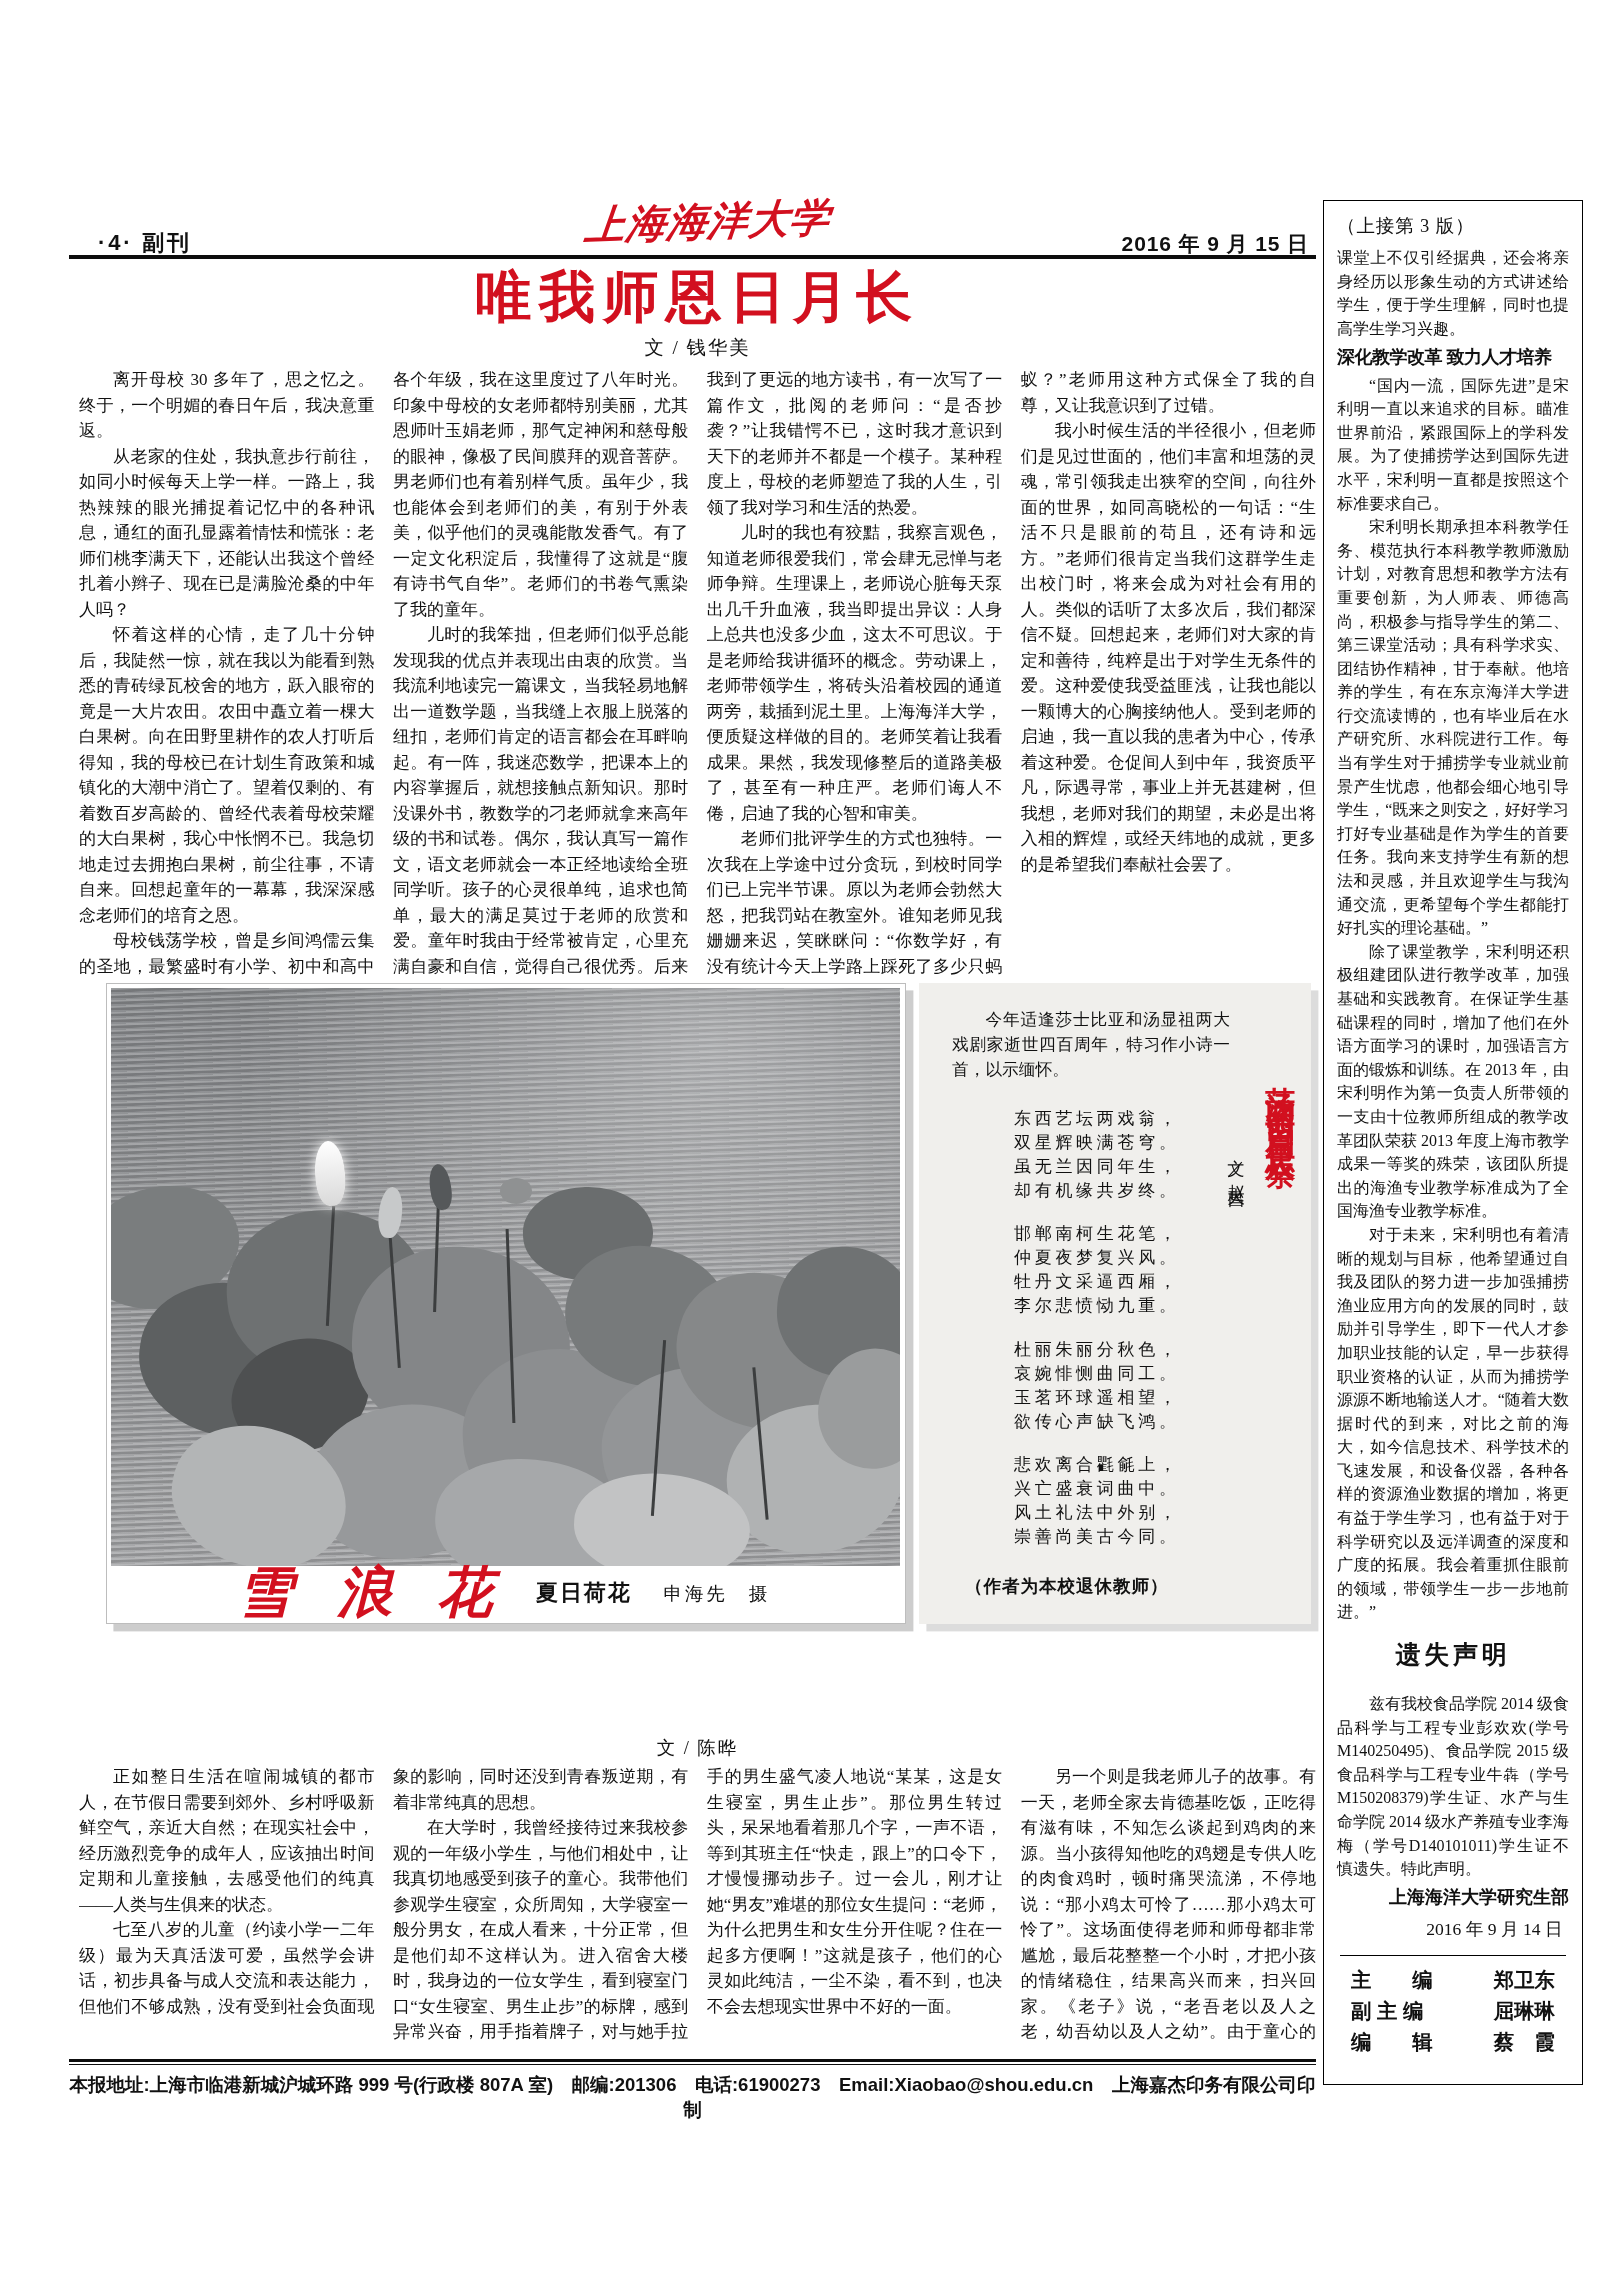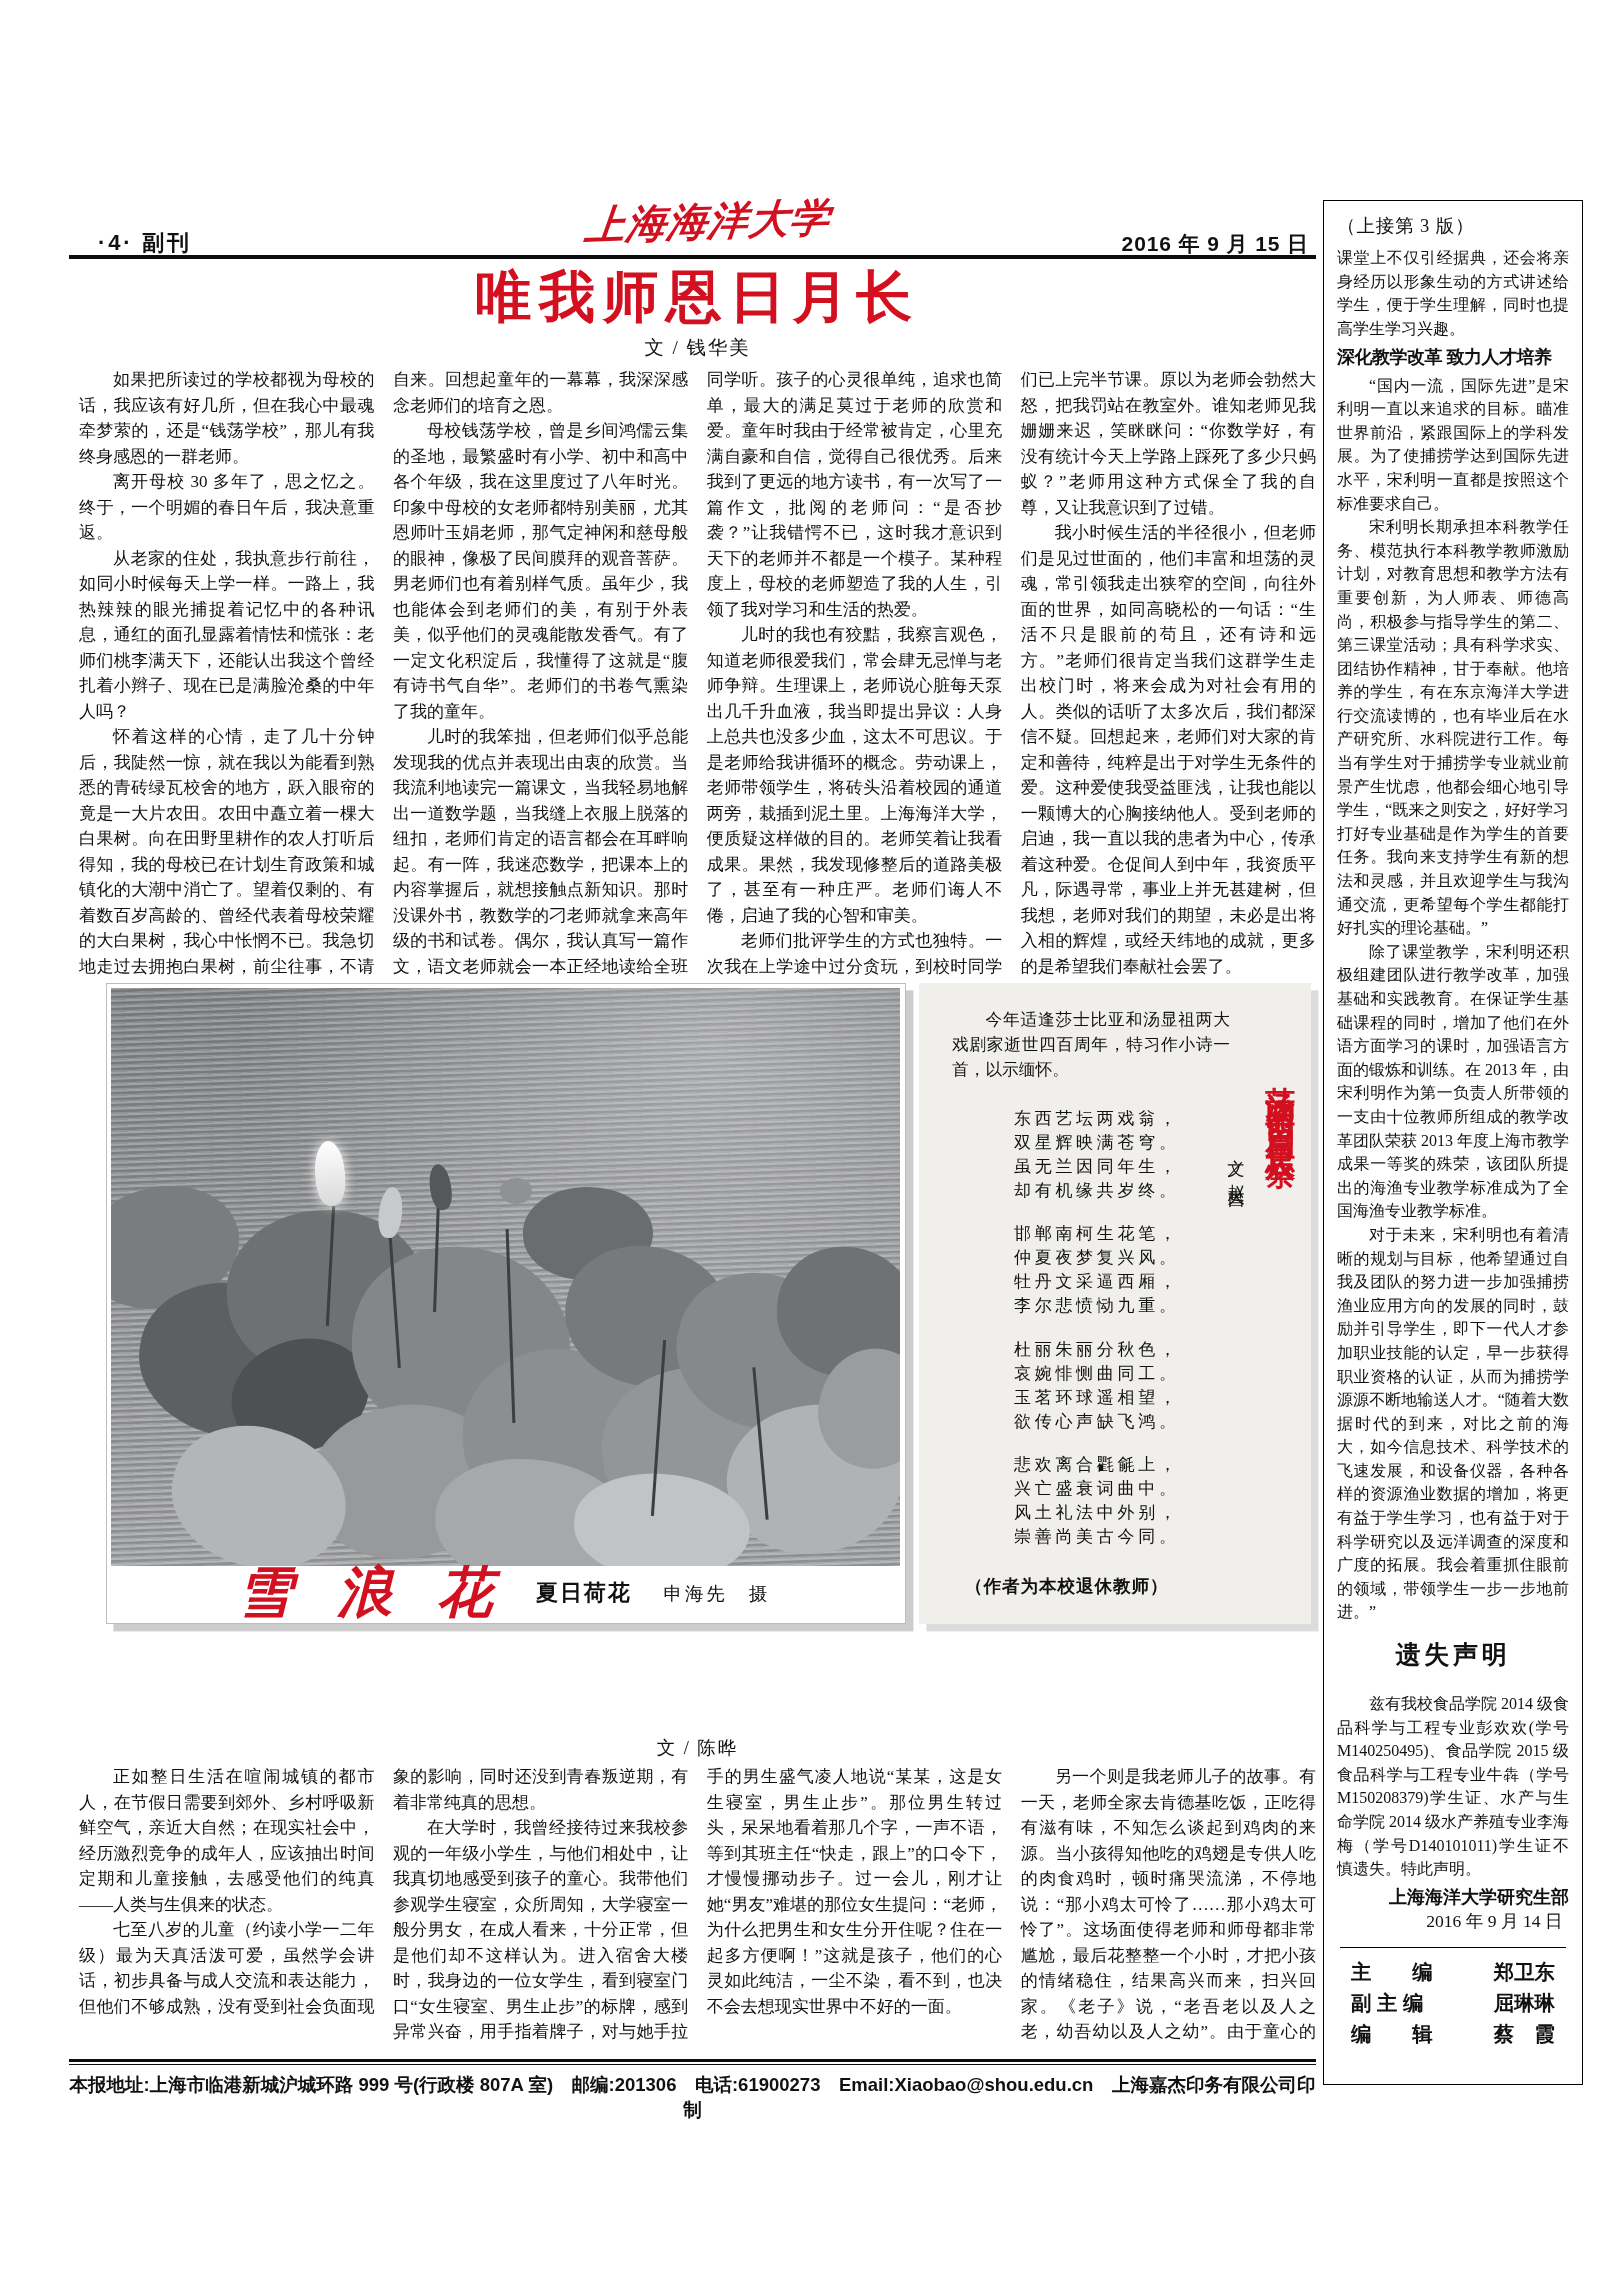--- a/index.html
+++ b/index.html
@@ -64,39 +64,38 @@
   .footer-address{position:absolute;left:69px;top:2072px;width:1247px;text-align:center;font-family:"Liberation Sans","DejaVu Sans",sans-serif;font-weight:bold;font-size:18.5px;}
 
   
   .sidebar-box{position:absolute;left:1323px;top:200px;width:260px;height:1885px;border:1.9px solid #000;box-sizing:border-box;background:#fff;padding:12px 13px;overflow:hidden;}
   .continued-note{font-size:18.5px;margin-bottom:8px;letter-spacing:0.9px;}
   .sidebar-p{margin:0;font-size:16px;line-height:23.6px;text-align:justify;text-indent:2em;}
   .sidebar-p.noindent{text-indent:0;}
   .sidebar-subhead{font-family:"Liberation Sans","DejaVu Sans",sans-serif;font-weight:bold;font-size:18px;white-space:nowrap;margin:4.6px 0;letter-spacing:-0.5px;}
   .notice-title{font-family:"Liberation Sans","DejaVu Sans",sans-serif;font-weight:bold;font-size:25px;text-align:center;margin-top:14px;margin-bottom:21px;letter-spacing:3.7px;}
   .notice-signature{font-family:"Liberation Sans","DejaVu Sans",sans-serif;font-weight:bold;font-size:18px;text-align:right;margin-top:4.6px;}
-  .notice-date{font-size:17.6px;text-align:right;padding-right:6.5px;margin-top:0;}
+  .notice-date{font-size:17.6px;text-align:right;padding-right:6.5px;margin-top:8px;}
   .editors-divider{border-top:1.4px solid #000;margin:14px 2.8px 8.3px;}
   .editor-row{display:flex;justify-content:space-between;padding:0 14px;font-family:"Liberation Sans","DejaVu Sans",sans-serif;font-weight:bold;font-size:20.4px;line-height:31px;}
 </style>
 </head>
 <body>
 
 <div id="page">
 
   <div class="page-label">·4·  副刊</div>
   <div class="masthead">上海海洋大学</div>
   <div class="issue-date">2016 年 9 月 15 日</div>
   <div class="header-rule"></div>
 
   <div class="main-title">唯我师恩日月长</div>
   <div class="main-byline">文 / 钱华美</div>
   <div class="main-cols">
 
-  <p>如果把所读过的学校都视为母校的话，我应该有好几所，但在我心中最魂牵梦萦的，还是“钱荡学校”，那儿有我终身感恩的一群老师。</p>
       <p>离开母校 30 多年了，思之忆之。终于，一个明媚的春日午后，我决意重返。</p>
       <p>从老家的住处，我执意步行前往，如同小时候每天上学一样。一路上，我热辣辣的眼光捕捉着记忆中的各种讯息，通红的面孔显露着情怯和慌张：老师们桃李满天下，还能认出我这个曾经扎着小辫子、现在已是满脸沧桑的中年人吗？</p>
       <p>怀着这样的心情，走了几十分钟后，我陡然一惊，就在我以为能看到熟悉的青砖绿瓦校舍的地方，跃入眼帘的竟是一大片农田。农田中矗立着一棵大白果树。向在田野里耕作的农人打听后得知，我的母校已在计划生育政策和城镇化的大潮中消亡了。望着仅剩的、有着数百岁高龄的、曾经代表着母校荣耀的大白果树，我心中怅惘不已。我急切地走过去拥抱白果树，前尘往事，不请自来。回想起童年的一幕幕，我深深感念老师们的培育之恩。</p>
       <p>母校钱荡学校，曾是乡间鸿儒云集的圣地，最繁盛时有小学、初中和高中各个年级，我在这里度过了八年时光。印象中母校的女老师都特别美丽，尤其恩师叶玉娟老师，那气定神闲和慈母般的眼神，像极了民间膜拜的观音菩萨。男老师们也有着别样气质。虽年少，我也能体会到老师们的美，有别于外表美，似乎他们的灵魂能散发香气。有了一定文化积淀后，我懂得了这就是“腹有诗书气自华”。老师们的书卷气熏染了我的童年。</p>
       <p>儿时的我笨拙，但老师们似乎总能发现我的优点并表现出由衷的欣赏。当我流利地读完一篇课文，当我轻易地解出一道数学题，当我缝上衣服上脱落的纽扣，老师们肯定的语言都会在耳畔响起。有一阵，我迷恋数学，把课本上的内容掌握后，就想接触点新知识。那时没课外书，教数学的刁老师就拿来高年级的书和试卷。偶尔，我认真写一篇作文，语文老师就会一本正经地读给全班同学听。孩子的心灵很单纯，追求也简单，最大的满足莫过于老师的欣赏和爱。童年时我由于经常被肯定，心里充满自豪和自信，觉得自己很优秀。后来我到了更远的地方读书，有一次写了一篇作文，批阅的老师问：“是否抄袭？”让我错愕不已，这时我才意识到天下的老师并不都是一个模子。某种程度上，母校的老师塑造了我的人生，引领了我对学习和生活的热爱。</p>
       <p>儿时的我也有狡黠，我察言观色，知道老师很爱我们，常会肆无忌惮与老师争辩。生理课上，老师说心脏每天泵出几千升血液，我当即提出异议：人身上总共也没多少血，这太不可思议。于是老师给我讲循环的概念。劳动课上，老师带领学生，将砖头沿着校园的通道两旁，栽插到泥土里。上海海洋大学，便质疑这样做的目的。老师笑着让我看成果。果然，我发现修整后的道路美极了，甚至有一种庄严。老师们诲人不倦，启迪了我的心智和审美。</p>
       <p>老师们批评学生的方式也独特。一次我在上学途中过分贪玩，到校时同学们已上完半节课。原以为老师会勃然大怒，把我罚站在教室外。谁知老师见我姗姗来迟，笑眯眯问：“你数学好，有没有统计今天上学路上踩死了多少只蚂蚁？”老师用这种方式保全了我的自尊，又让我意识到了过错。</p>
       <p>我小时候生活的半径很小，但老师们是见过世面的，他们丰富和坦荡的灵魂，常引领我走出狭窄的空间，向往外面的世界，如同高晓松的一句话：“生活不只是眼前的苟且，还有诗和远方。”老师们很肯定当我们这群学生走出校门时，将来会成为对社会有用的人。类似的话听了太多次后，我们都深信不疑。回想起来，老师们对大家的肯定和善待，纯粹是出于对学生无条件的爱。这种爱使我受益匪浅，让我也能以一颗博大的心胸接纳他人。受到老师的启迪，我一直以我的患者为中心，传承着这种爱。仓促间人到中年，我资质平凡，际遇寻常，事业上并无甚建树，但我想，老师对我们的期望，未必是出将入相的辉煌，或经天纬地的成就，更多的是希望我们奉献社会罢了。</p>
     </div>
 

